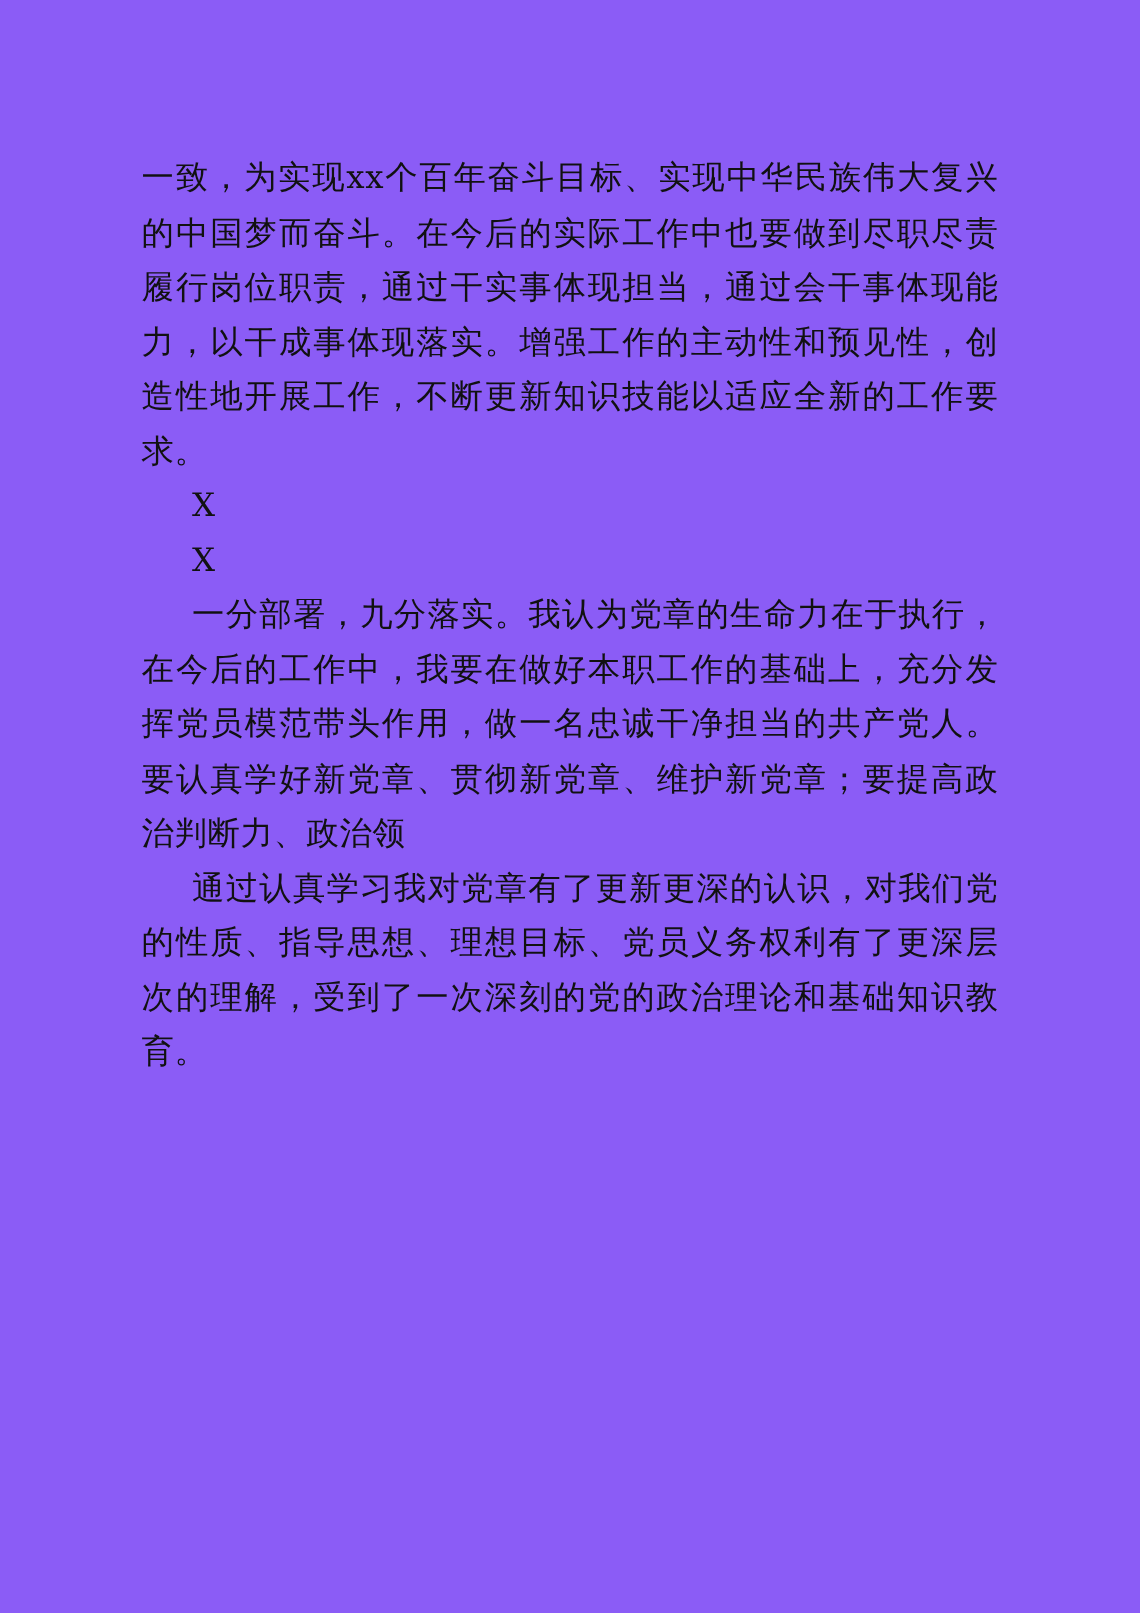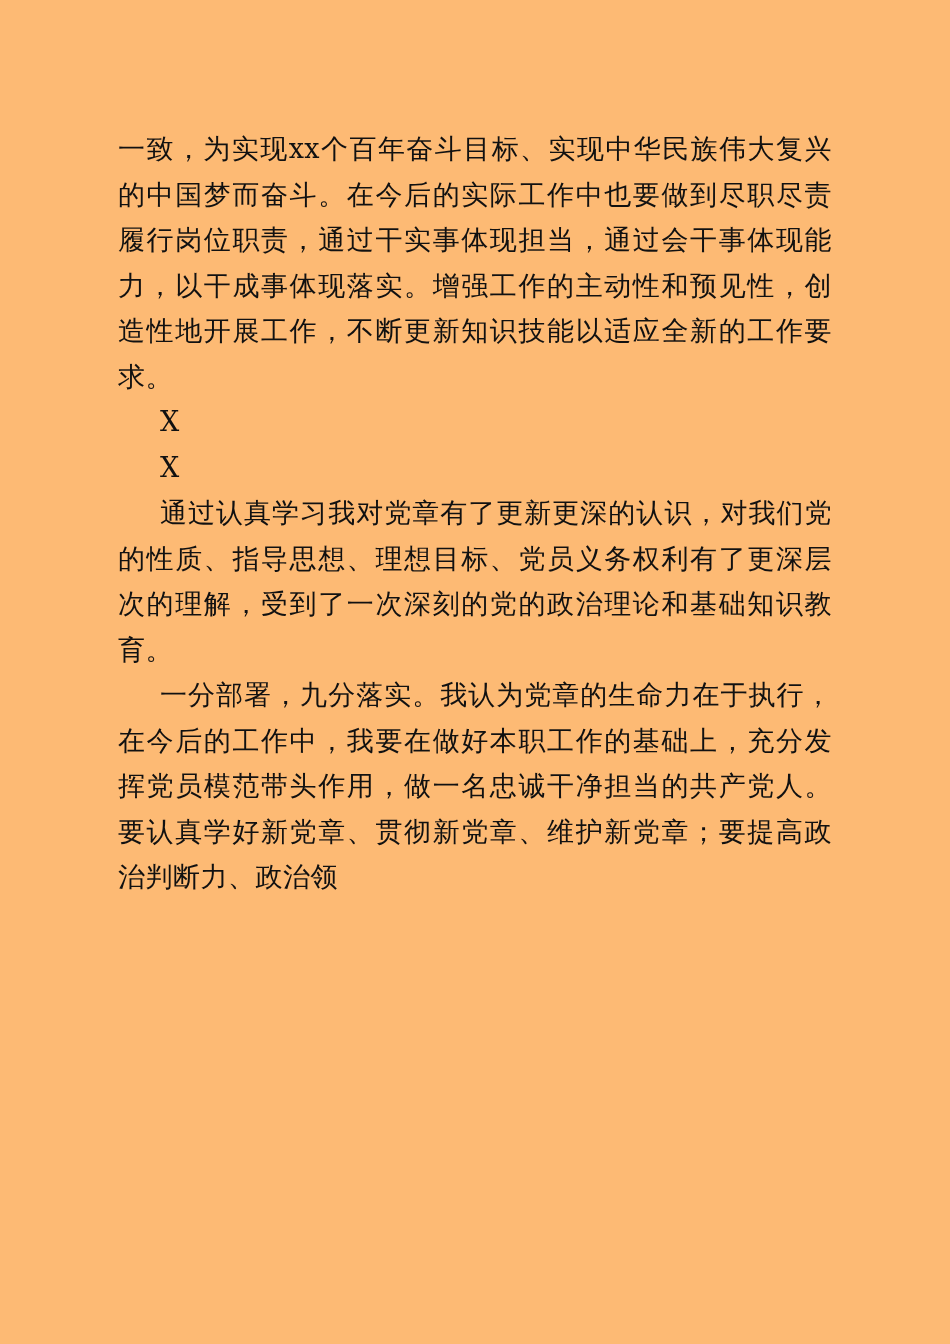--- a/index.html
+++ b/index.html
@@ -4,21 +4,21 @@
 <style>
   html, body {
     margin: 0;
     padding: 0;
     background: #ffffff;
   }
   .page {
     position: relative;
     width: 950px;
     height: 1344px;
-    background: #fdba74;
+    background: #8b5cf6;
     overflow: hidden;
   }
   .doc-body {
     position: absolute;
     left: 118px;
     top: 126px;
     width: 714px;
     color: #111111;
     font-family: "DejaVu Serif", "Liberation Serif", serif;
     font-size: 27px;
@@ -36,16 +36,16 @@
   }
 </style>
 </head>
 <body>
 
 <div class="page">
   <div class="doc-body">
       <p>一致，为实现xx个百年奋斗目标、实现中华民族伟大复兴的中国梦而奋斗。在今后的实际工作中也要做到尽职尽责履行岗位职责，通过干实事体现担当，通过会干事体现能力，以干成事体现落实。增强工作的主动性和预见性，创造性地开展工作，不断更新知识技能以适应全新的工作要求。</p>
       <p class="indent">X</p>
       <p class="indent">X</p>
+      <p class="indent">一分部署，九分落实。我认为党章的生命力在于执行，在今后的工作中，我要在做好本职工作的基础上，充分发挥党员模范带头作用，做一名忠诚干净担当的共产党人。要认真学好新党章、贯彻新党章、维护新党章；要提高政治判断力、政治领</p>
       <p class="indent">通过认真学习我对党章有了更新更深的认识，对我们党的性质、指导思想、理想目标、党员义务权利有了更深层次的理解，受到了一次深刻的党的政治理论和基础知识教育。</p>
-      <p class="indent">一分部署，九分落实。我认为党章的生命力在于执行，在今后的工作中，我要在做好本职工作的基础上，充分发挥党员模范带头作用，做一名忠诚干净担当的共产党人。要认真学好新党章、贯彻新党章、维护新党章；要提高政治判断力、政治领</p>
     </div>
 </div>
 
 </body></html>

